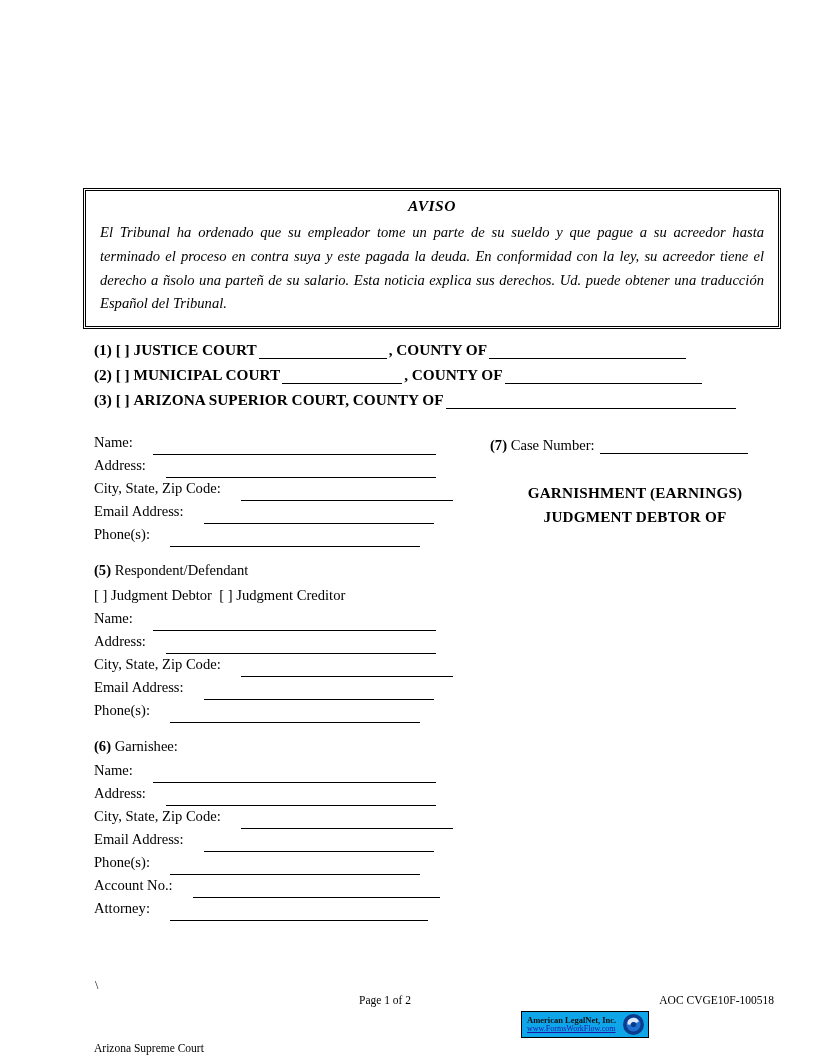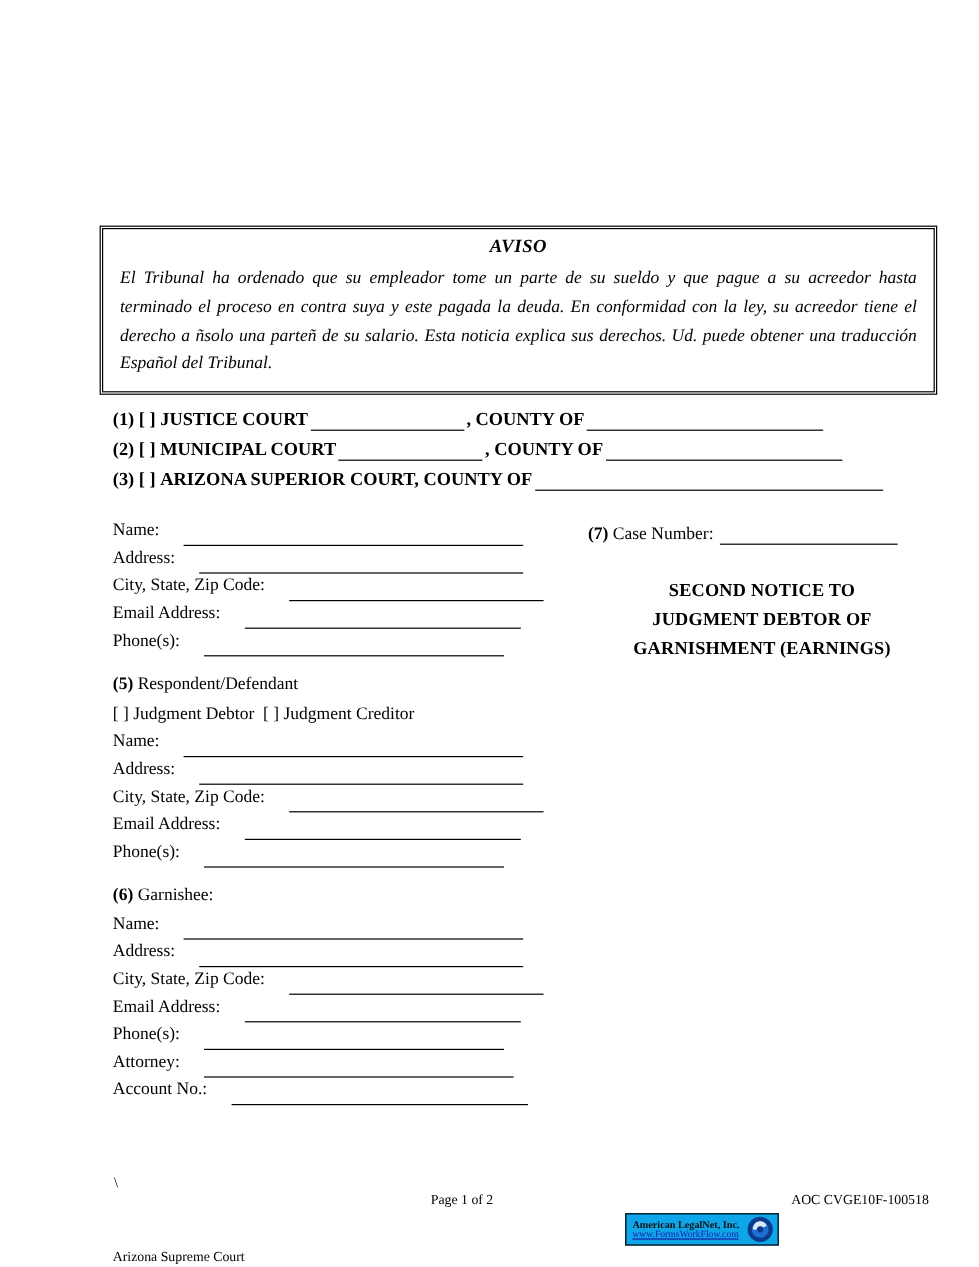--- a/index.html
+++ b/index.html
@@ -317,40 +317,39 @@
     </div>
     <div class="fieldrow">
       <span class="flabel">Email Address:</span>
       <span class="fline w-email"></span>
     </div>
     <div class="fieldrow">
       <span class="flabel">Phone(s):</span>
       <span class="fline w-phone"></span>
     </div>
     <div class="fieldrow">
+      <span class="flabel">Account No.:</span>
+      <span class="fline w-account"></span>
+    </div>
+    <div class="fieldrow">
       <span class="flabel">Attorney:</span>
       <span class="fline w-attorney"></span>
-    </div>
-    <div class="fieldrow">
-      <span class="flabel">Account No.:</span>
-      <span class="fline w-account"></span>
     </div>
 
   </div>
 
   <div class="right-col">
     <div class="case-row">
       <span class="cn-num">(7)</span>&nbsp;
       <span>Case Number:</span>
       <span class="cn-line"></span>
     </div>
     <div class="doc-title">
-      <div>SECOND NOTICE TO</div>
+      <div>GARNISHMENT (EARNINGS)</div>
       <div>JUDGMENT DEBTOR OF</div>
-      <div>GARNISHMENT (EARNINGS)</div>
     </div>
   </div>
 
   <div class="footer-slash">\</div>
   <div class="footer">
     <div class="f-left">Arizona Supreme Court</div>
     <div class="f-center">Page 1 of 2</div>
     <div class="f-right">AOC CVGE10F-100518</div>
   </div>
 

